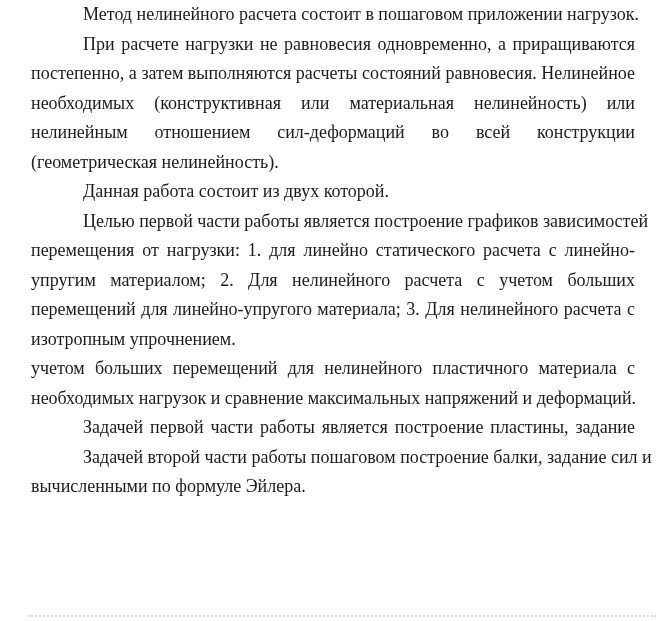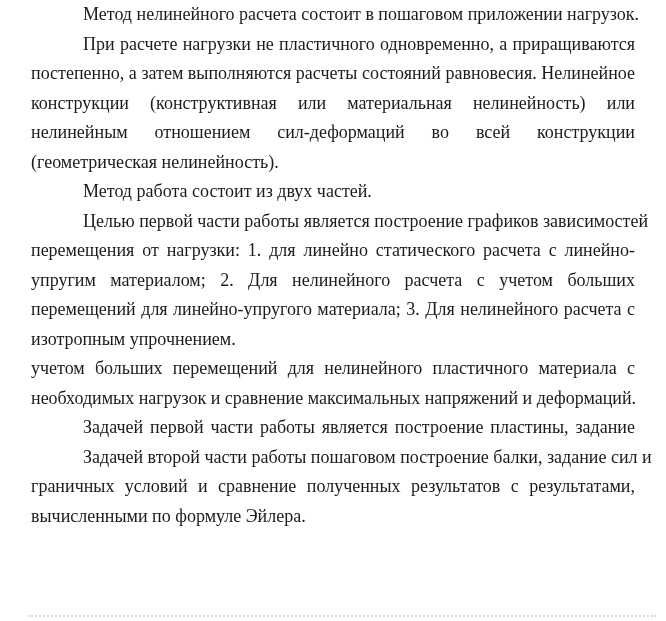--- a/index.html
+++ b/index.html
@@ -53,47 +53,46 @@
 </head>
 <body>
 
 <div class="page">
 
   <p class="para">
     <span class="ln ind">Метод нелинейного расчета состоит в пошаговом приложении нагрузок.</span>
   </p>
 
   <p class="para">
-    <span class="ln ind j">При расчете нагрузки не пластичного одновременно, а приращиваются</span>
+    <span class="ln ind j">При расчете нагрузки не равновесия одновременно, а приращиваются</span>
     <span class="ln j">постепенно, а затем выполняются расчеты состояний равновесия. Нелинейное</span>
-    <span class="ln j">конструкции (конструктивная или материальная нелинейность) или</span>
+    <span class="ln j">необходимых (конструктивная или материальная нелинейность) или</span>
     <span class="ln j">нелинейным отношением сил-деформаций во всей конструкции</span>
     <span class="ln">(геометрическая нелинейность).</span>
   </p>
 
   <p class="para">
-    <span class="ln ind">Метод работа состоит из двух частей.</span>
+    <span class="ln ind">Данная работа состоит из двух которой.</span>
   </p>
 
   <p class="para">
     <span class="ln ind j">Целью первой части работы является построение графиков зависимостей</span>
     <span class="ln j">перемещения от нагрузки: 1. для линейно статического расчета с линейно-</span>
     <span class="ln j">упругим материалом; 2. Для нелинейного расчета с учетом больших</span>
     <span class="ln j">перемещений для линейно-упругого материала; 3. Для нелинейного расчета с</span>
     <span class="ln">изотропным упрочнением.</span>
     <span class="ln j">учетом больших перемещений для нелинейного пластичного материала с</span>
   </p>
 
   <p class="para">
     <span class="ln">необходимых нагрузок и сравнение максимальных напряжений и деформаций.</span>
     <span class="ln ind j">Задачей первой части работы является построение пластины, задание</span>
   </p>
 
 
   <p class="para">
     <span class="ln ind j">Задачей второй части работы пошаговом построение балки, задание сил и</span>
-    <span class="ln j">граничных условий и сравнение полученных результатов с результатами,</span>
     <span class="ln">вычисленными по формуле Эйлера.</span>
   </p>
 
   <div class="cut-line"></div>
 
 </div>
 
 </body></html>

